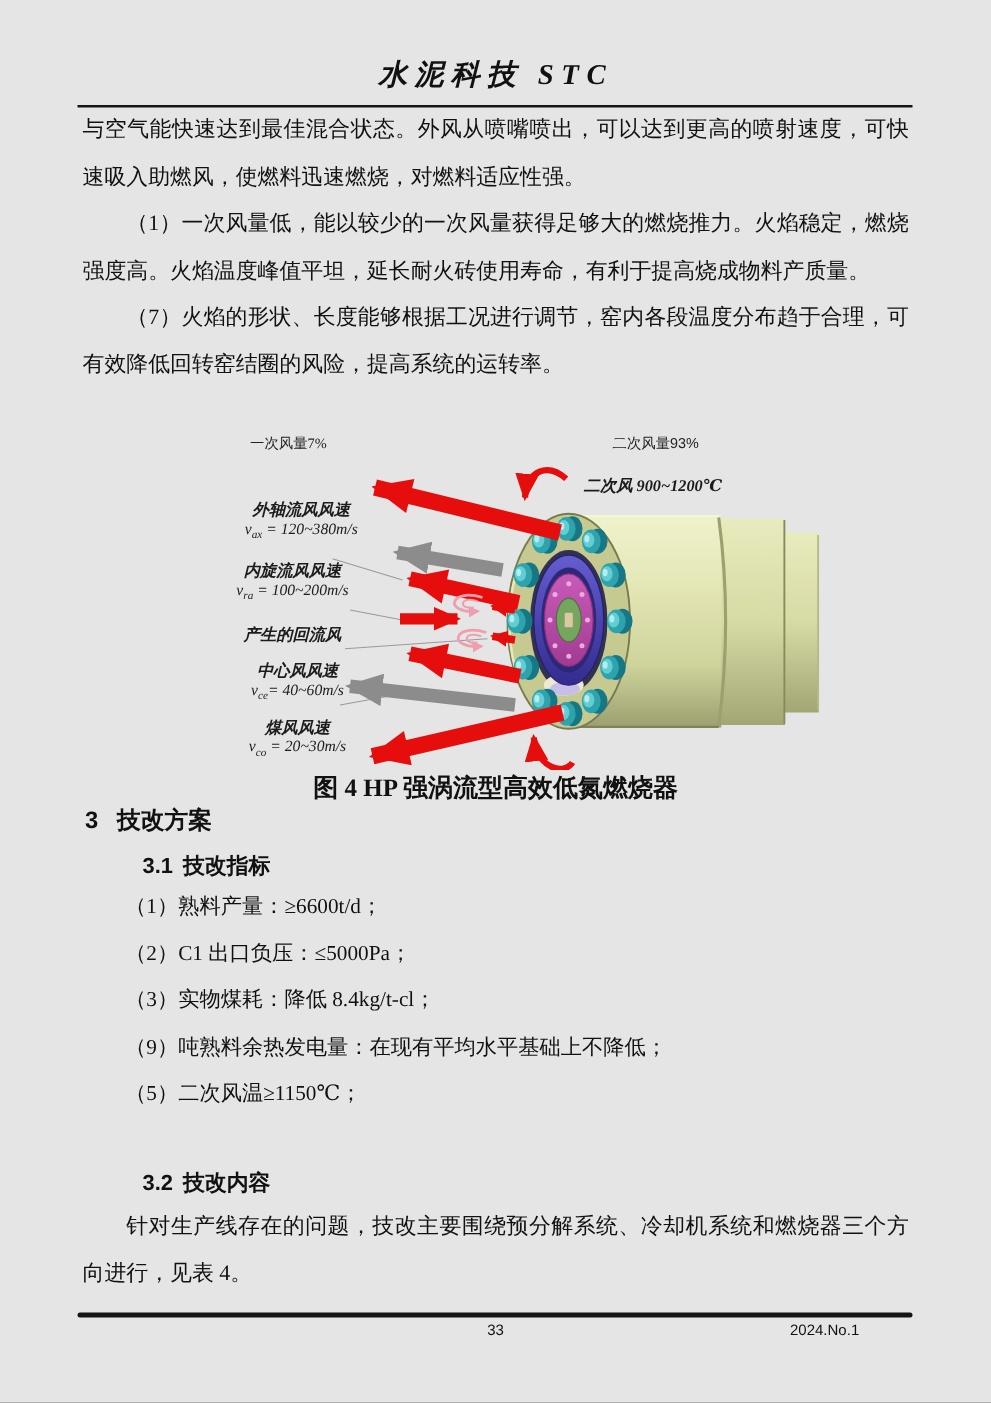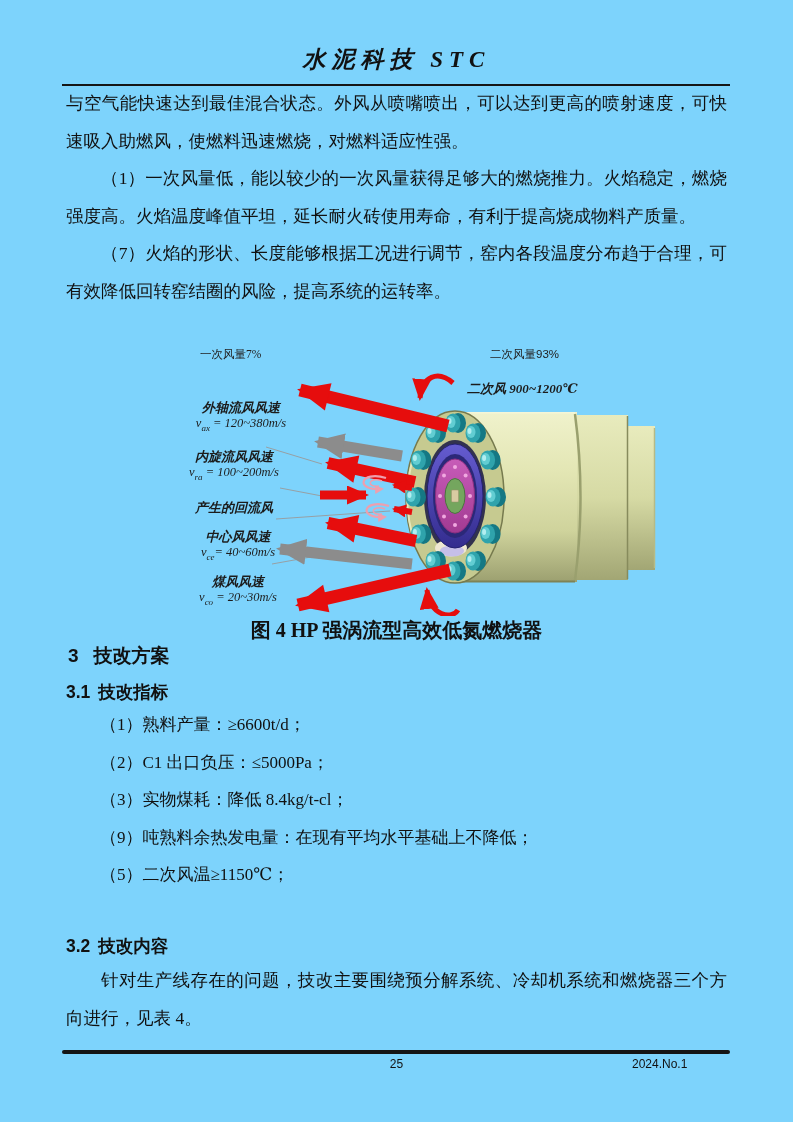--- a/index.html
+++ b/index.html
@@ -1,16 +1,16 @@
 <!DOCTYPE html>
 <html><head>
 <meta charset="utf-8">
 <style>
   html,body{margin:0;padding:0;background:#888;}
-  .page{position:relative;width:793px;height:1122px;background:#7dd3fc;margin:0 auto;
+  .page{position:relative;width:793px;height:1122px;background:#e5e5e5;margin:0 auto;
         font-family:"Liberation Serif","DejaVu Serif",serif;color:#111;overflow:hidden;}
   .journal-title{position:absolute;top:44px;left:0;width:100%;text-align:center;
         font-size:23px;font-weight:700;font-style:italic;letter-spacing:6px;}
   .header-rule{position:absolute;top:84px;left:62px;width:668px;height:0;
         border-top:2.2px solid #151515;}
   .bodytext{position:absolute;left:66px;width:661px;font-size:17.5px;line-height:37.6px;
         text-align:justify;text-justify:inter-character;}
   .bodytext p{margin:0;}
   .indent{text-indent:2em;}
   #para-block{top:85px;}
@@ -24,21 +24,21 @@
   .ann-formula sub{font-size:9px;}
   .temp-label{position:absolute;font-size:13px;font-style:italic;font-weight:600;
         color:#1c1c1c;white-space:nowrap;}
   .fig-caption{position:absolute;top:617px;left:0;width:100%;text-align:center;
         font-size:20px;font-weight:700;}
   .h1{position:absolute;left:68px;top:643px;font-family:"Liberation Sans","DejaVu Sans",sans-serif;
         font-size:19px;font-weight:700;}
   .h1 .num{margin-right:15px;}
   .h2{position:absolute;left:66px;font-family:"Liberation Sans","DejaVu Sans",sans-serif;
         font-size:17.5px;font-weight:700;}
-  .h2 .num{margin-right:8px;}
+  .h2 .num{margin-right:8px;margin-left:48px;}
   #h2-indicators{top:680px;}
   #h2-content{top:934px;}
   #indicator-list{position:absolute;left:66px;top:706px;width:661px;font-size:17px;
         line-height:37.6px;}
   #indicator-list div{text-indent:2em;}
   #content-para{top:962px;}
   .footer-rule{position:absolute;top:1050px;left:62px;width:668px;height:3.5px;background:#151515;
         border-radius:2px;}
   .page-number{position:absolute;top:1057px;left:0;width:100%;text-align:center;
         font-family:"Liberation Sans","DejaVu Sans",sans-serif;font-size:12px;}
@@ -232,16 +232,16 @@
 
   <div class="h2" id="h2-content">
     <span class="num">3.2</span><span>技改内容</span>
   </div>
 
   <div class="bodytext" id="content-para">
     <p class="indent">针对生产线存在的问题，技改主要围绕预分解系统、冷却机系统和燃烧器三个方向进行，见表 4。</p>
   </div>
 
   <div class="footer-rule"></div>
-  <div class="page-number">25</div>
+  <div class="page-number">33</div>
   <div class="issue-label">2024.No.1</div>
 
 </div>
 
 </body></html>

